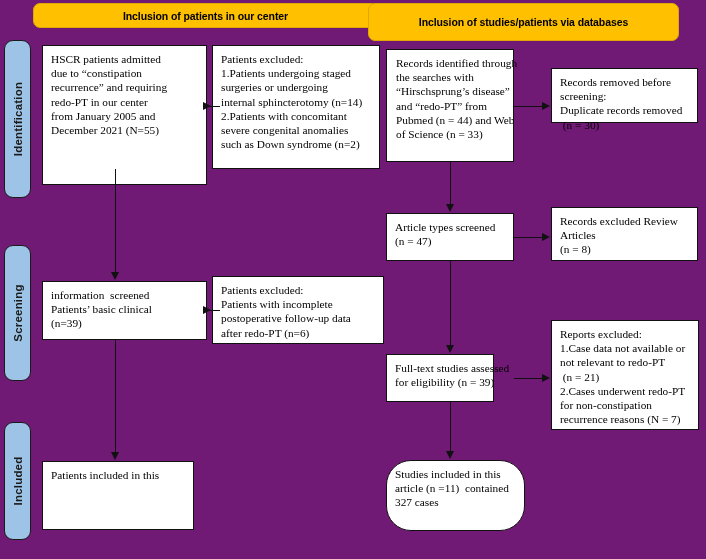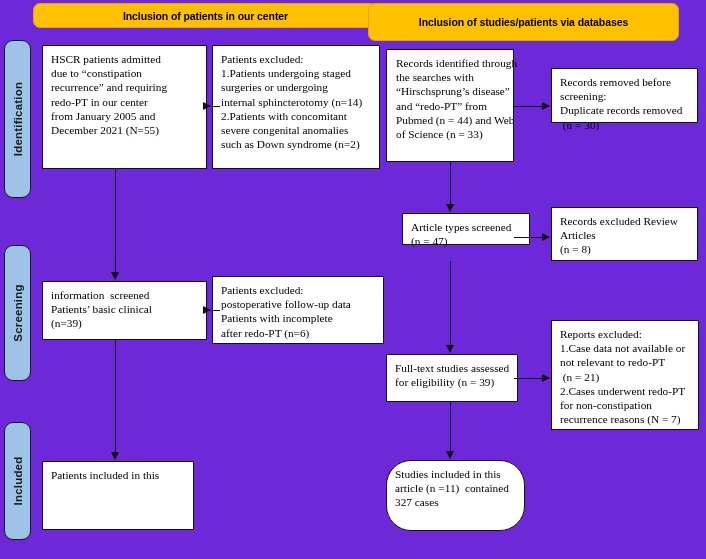--- a/index.html
+++ b/index.html
@@ -4,21 +4,21 @@
 <style>
   html, body {
     margin: 0;
     padding: 0;
     background: #ffffff;
   }
   #canvas {
     position: relative;
     width: 706px;
     height: 559px;
-    background: #6d28d9;
+    background: #701a75;
     overflow: hidden;
     font-family: "Liberation Serif", "DejaVu Serif", serif;
   }
 
   
   .banner {
     position: absolute;
     background: #FFC000;
     border: 1px solid #E0A800;
     border-radius: 7px;
@@ -66,32 +66,32 @@
     border: 1.5px solid #111111;
     box-sizing: border-box;
     padding: 6px 7px 4px 8px;
     font-size: 11.3px;
     line-height: 1.255;
     color: #000000;
   }
   .box .ln { display: block; white-space: pre; }
 
   
-  #box-l1 { left: 42px;  top: 45px;  width: 165px; height: 124px; }
+  #box-l1 { left: 42px;  top: 45px;  width: 165px; height: 140px; }
   #box-l2 { left: 212px; top: 45px;  width: 168px; height: 124px; }
   #box-l3 { left: 42px;  top: 281px; width: 165px; height: 59px;  }
   #box-l4 { left: 212px; top: 276px; width: 172px; height: 68px;  }
   #box-l5 { left: 42px;  top: 461px; width: 152px; height: 69px;  }
 
   
   #box-r1 { left: 386px; top: 49px;  width: 128px; height: 113px; padding-left: 9px; }
   #box-r2 { left: 551px; top: 68px;  width: 147px; height: 55px;  }
-  #box-r3 { left: 402px; top: 213px; width: 128px; height: 32px;  }
+  #box-r3 { left: 386px; top: 213px; width: 128px; height: 48px;  }
   #box-r4 { left: 551px; top: 207px; width: 147px; height: 54px;  }
-  #box-r5 { left: 386px; top: 354px; width: 132px; height: 48px;  }
+  #box-r5 { left: 386px; top: 354px; width: 108px; height: 48px;  }
   #box-r6 { left: 551px; top: 320px; width: 148px; height: 110px; }
   #box-r7 { left: 386px; top: 460px; width: 139px; height: 71px; border-radius: 25px;  }
 
   
   .vline {
     position: absolute;
     width: 1.4px;
     background: #111111;
   }
   .hline {
@@ -152,22 +152,22 @@
   </div>
 
   <div class="box" id="box-l3">
     <span class="ln">information  screened</span>
     <span class="ln">Patients’ basic clinical</span>
     <span class="ln">(n=39)</span>
   </div>
 
   <div class="box" id="box-l4">
     <span class="ln">Patients excluded:</span>
+    <span class="ln">Patients with incomplete</span>
     <span class="ln">postoperative follow-up data</span>
-    <span class="ln">Patients with incomplete</span>
     <span class="ln">after redo-PT (n=6)</span>
   </div>
 
   <div class="box" id="box-l5">
     <span class="ln">Patients included in this</span>
   </div>
 
   <div class="box" id="box-r1">
     <span class="ln">Records identified through</span>
     <span class="ln">the searches with</span>

